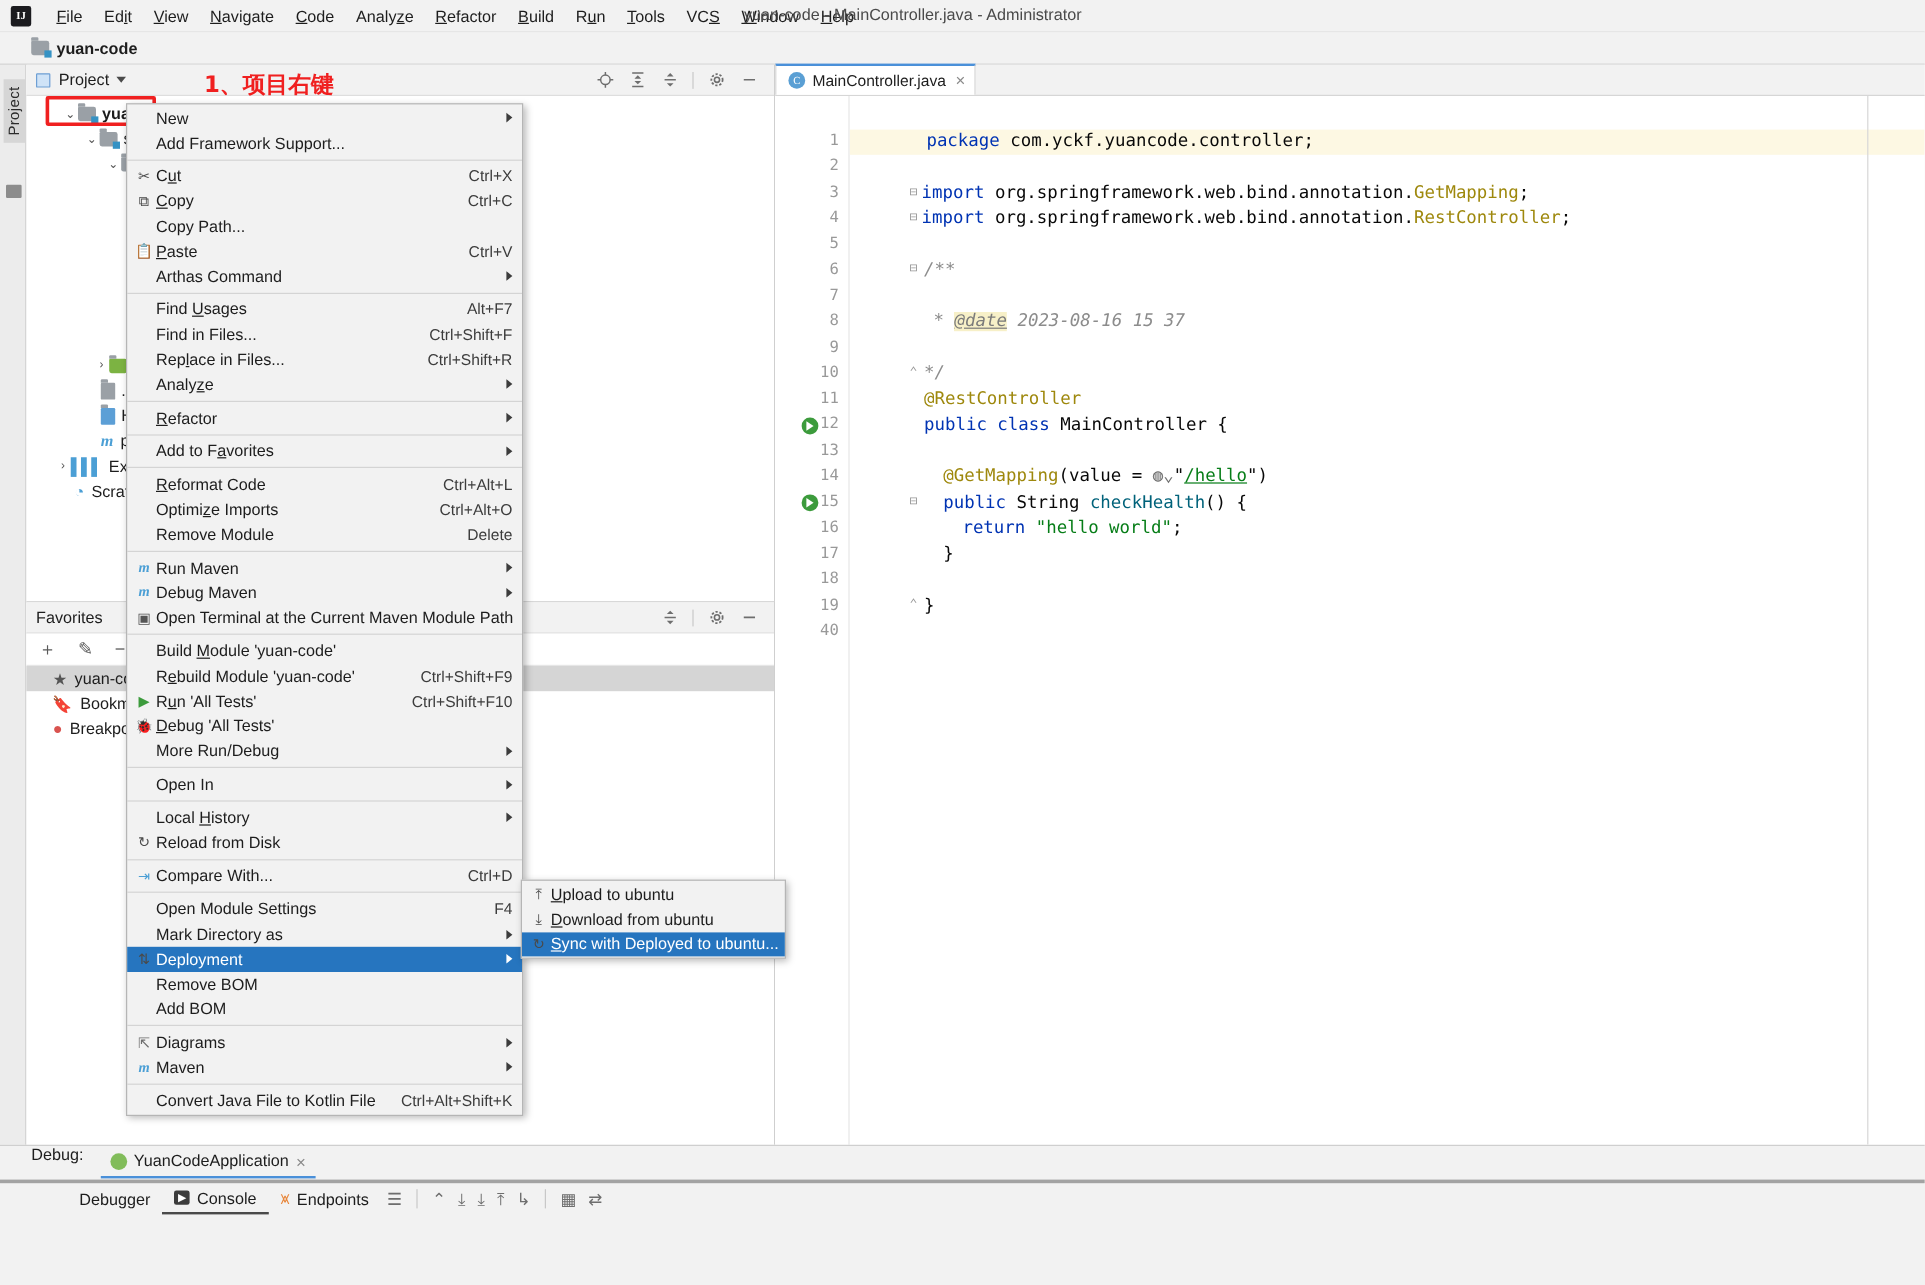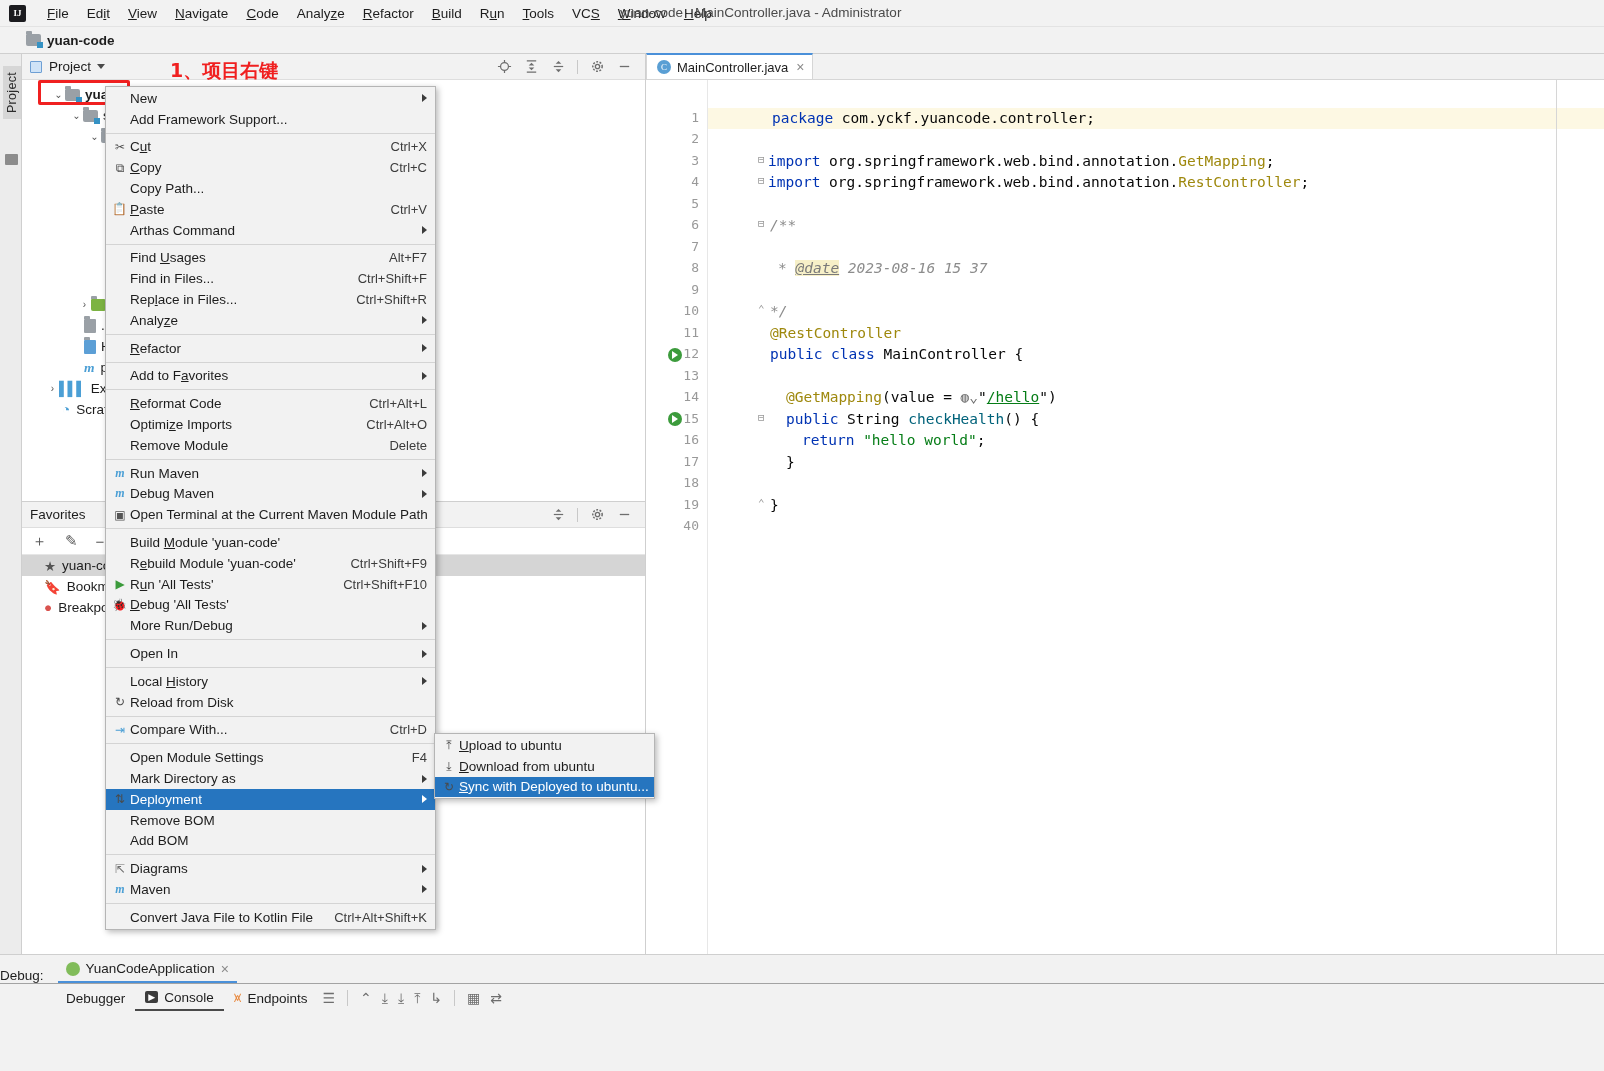--- a/index.html
+++ b/index.html
@@ -227,32 +227,32 @@
     border-left: 5px solid #3c3c3c;
   }
   .mi.sel .mi-arrow { border-left-color: #ffffff; }
   .ctx-sep { height: 1px; background: #d4d4d4; margin: 3px 0; }
 
   
   .bottom {
     position: absolute; left: 0; top: 954px; width: 1604px; height: 117px;
     background: #f2f2f2; border-top: 1px solid #cfcfcf;
   }
-  .debug-tabrow { height: 28px; display: flex; align-items: flex-end; }
+  .debug-tabrow { height: 28px; display: flex; align-items: flex-start; padding-left: 26px; }
   .debug-label { font-size: 13.5px; color: #1d1d1d; margin-right: 14px; }
   .run-tab {
     display:flex; align-items:center; gap:6px; font-size:13.5px;
     border-bottom: 2px solid #4a90d9; height: 27px; padding: 0 8px;
   }
   .spring-ico {
     width: 14px; height: 14px; border-radius: 50%;
     background: #6db33f; opacity:.85;
   }
   .debug-toolbar {
-    height: 29px; border-top: 1px solid #a3a3a3; display: flex; align-items: center;
+    height: 29px; border-top: 3px solid #a3a3a3; display: flex; align-items: center;
     padding-left: 56px; gap: 0px; background:#f2f2f2;
   }
   .dtab { font-size: 13.5px; padding: 4px 10px; color:#1d1d1d; display:flex; align-items:center; gap:6px;}
   .dtab.active { border-bottom: 2px solid #4a4a4a; }
   .dtool-sep { width: 1px; height: 16px; background: #c8c8c8; margin: 0 7px; }
   .dico { color:#6e6e6e; font-size: 14px; padding: 0 5px;}
 </style>
 </head>
 <body>
 

